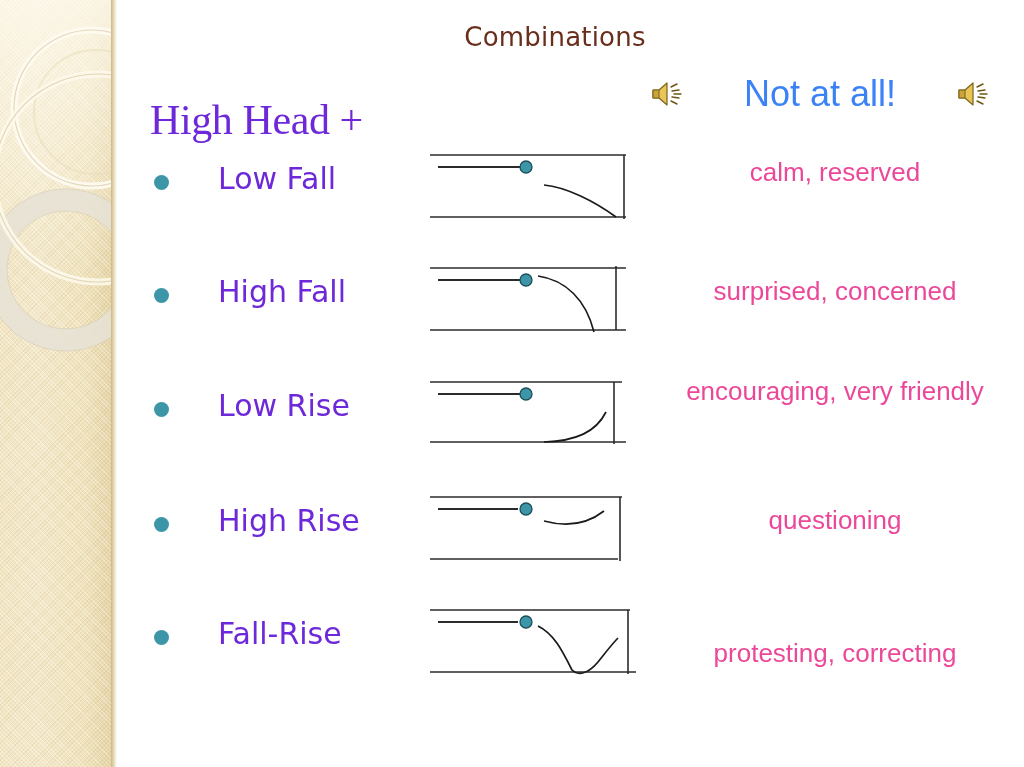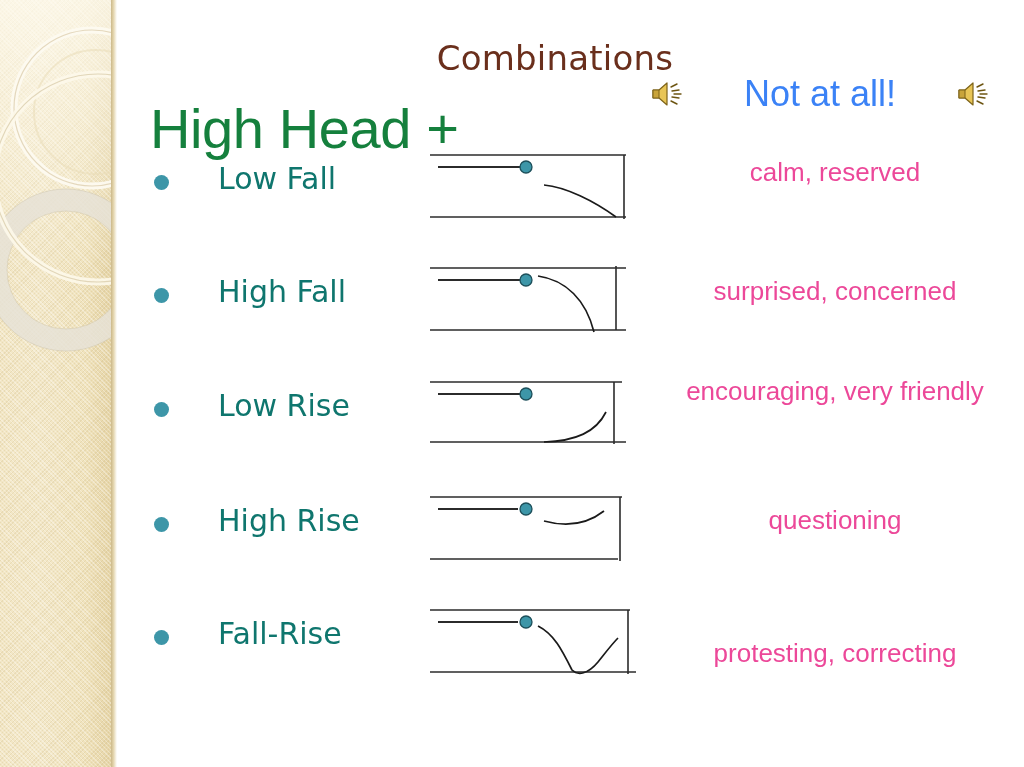--- a/index.html
+++ b/index.html
@@ -56,38 +56,38 @@
     position: absolute;
     left: 111px; top: 0;
     width: 6px; height: 767px;
     background: linear-gradient(to right, #cbb88a 0%, #e3d4ab 40%, #ffffff 100%);
   }
   #sidebar-rings { position: absolute; left: 0; top: 0; width: 118px; height: 767px; }
 
   
   #title {
     position: absolute;
-    left: 330px; top: 38px;
+    left: 330px; top: 22px;
     width: 450px;
     text-align: center;
     font-family: "DejaVu Sans", sans-serif;
-    font-size: 34px;
+    font-size: 26px;
     font-weight: 400;
     color: #6a2f1c;
     letter-spacing: .2px;
   }
 
   
   #heading {
     position: absolute;
     left: 150px; top: 96px;
-    font-family: Liberation Sans, sans-serif;
-    font-size: 56px;
+    font-family: Liberation Serif, serif;
+    font-size: 42px;
     font-weight: 400;
-    color: #15803d;
+    color: #6d28d9;
     letter-spacing: -.4px;
     white-space: nowrap;
   }
 
   
   #banner {
     position: absolute;
     left: 650px; top: 68px;
     width: 340px;
     height: 52px;
@@ -117,21 +117,21 @@
     left: 24px; top: 40px;
     width: 15px; height: 15px;
     border-radius: 50%;
     background: #3d96a8;
   }
   .row-label {
     position: absolute;
     left: 88px; top: 26px;
     font-family: "DejaVu Sans", sans-serif;
     font-size: 30px;
-    color: #0f766e;
+    color: #6d28d9;
     white-space: nowrap;
   }
   .tonogram { position: absolute; left: 296px; top: 10px; }
   .desc {
     position: absolute;
     left: 520px;
     width: 370px;
     text-align: center;
     font-family: "Liberation Sans", sans-serif;
     font-size: 26px;

